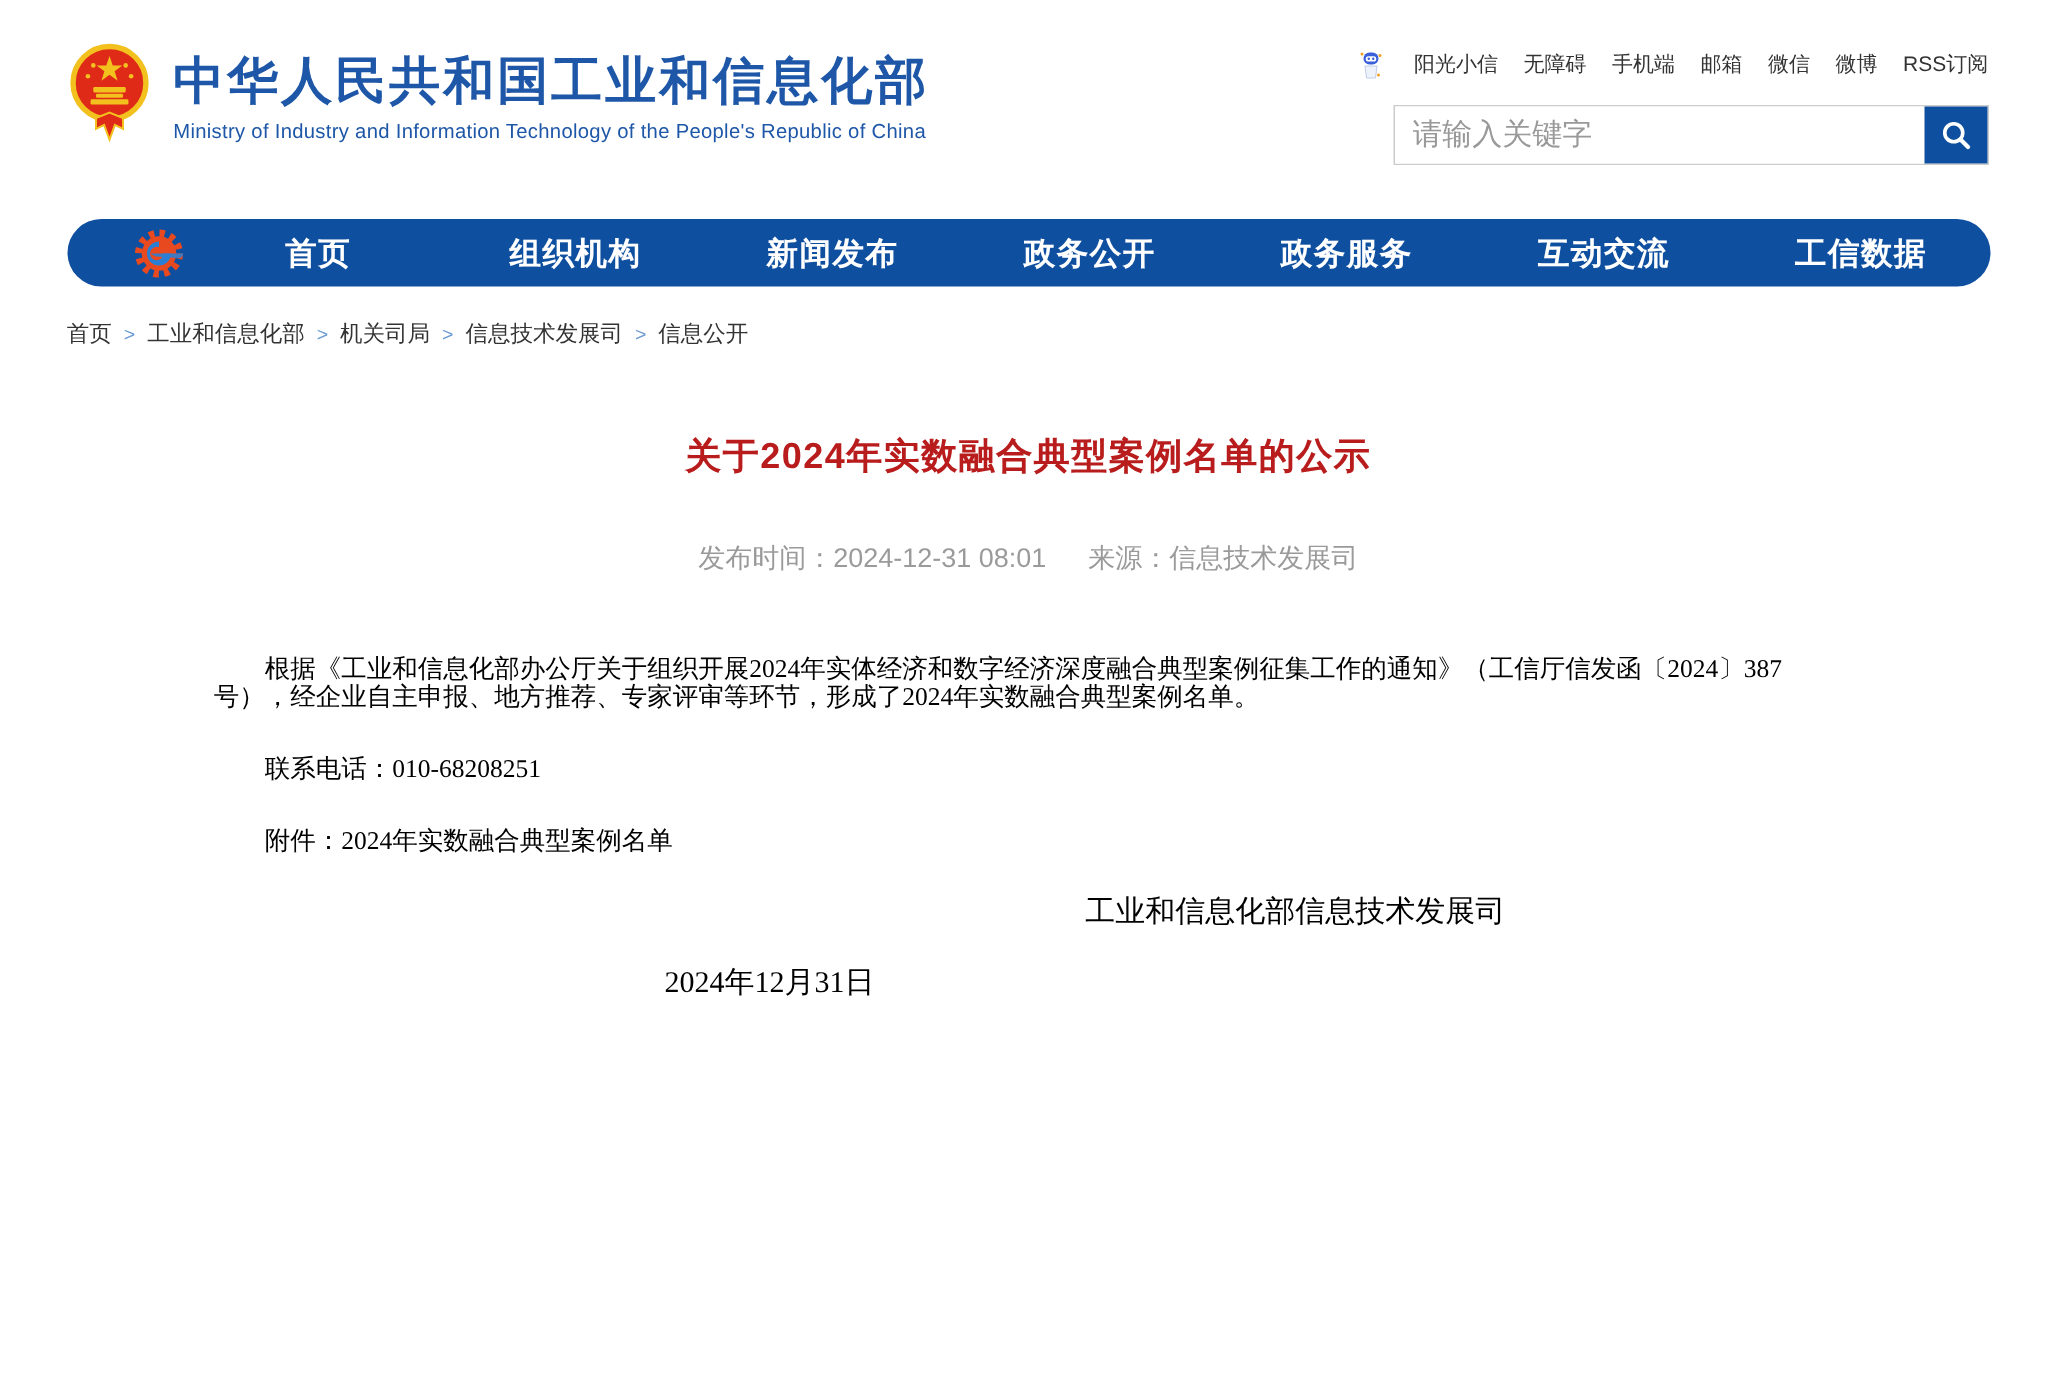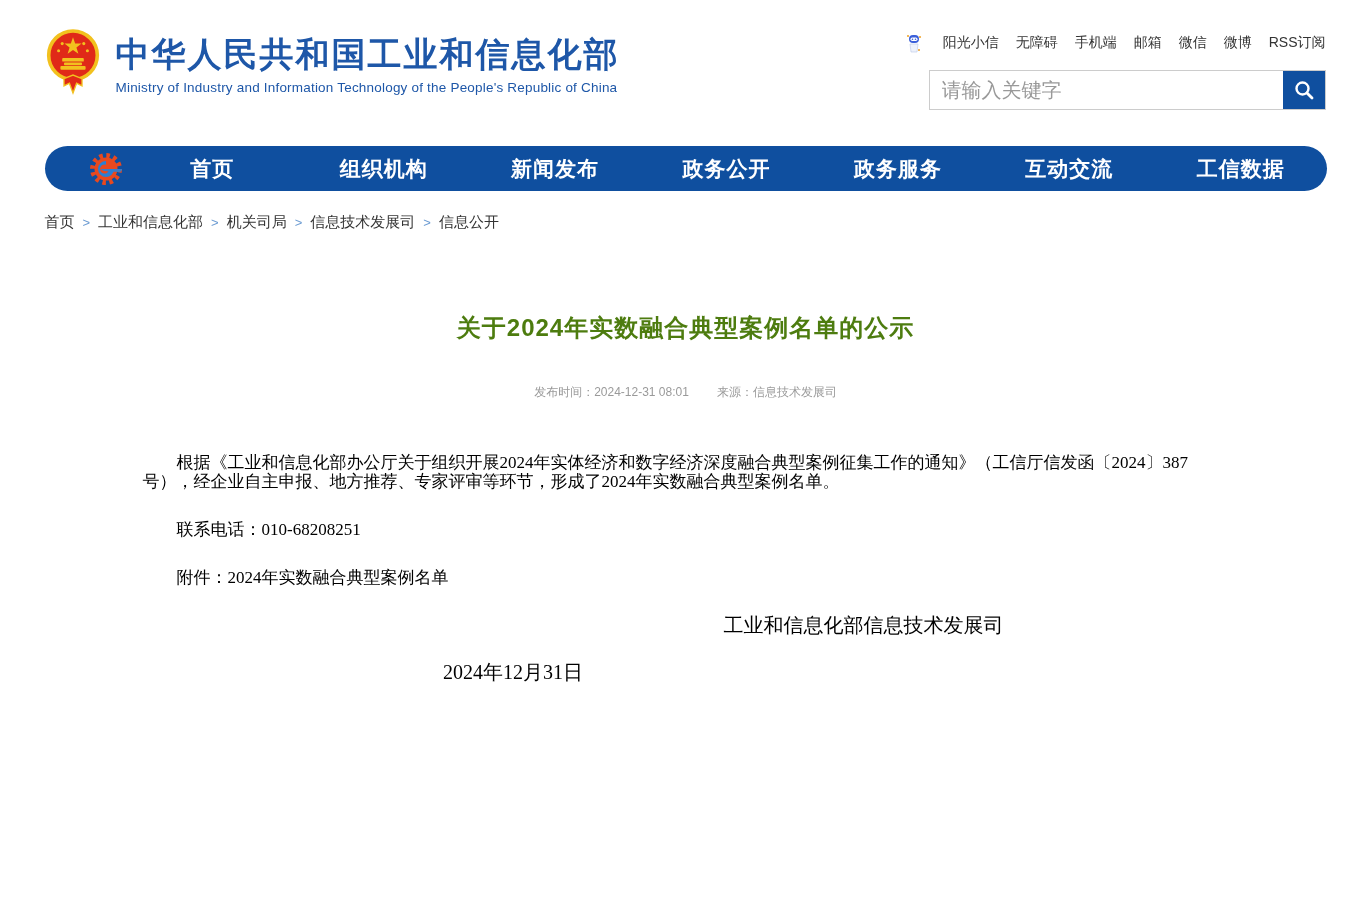--- a/index.html
+++ b/index.html
@@ -42,24 +42,24 @@
   .nav-item {
     flex: 1; text-align: center; color: #ffffff;
     font-size: 21px; font-weight: bold; letter-spacing: 1px; cursor: pointer;
   }
   
   .breadcrumb { width: 1282px; margin: 22px auto 0; font-size: 15px; color: #333; display: flex; align-items: center; gap: 8px; }
   .crumb { cursor: pointer; }
   .crumb-sep { color: #6b9bd2; font-size: 13px; }
   
   .article-title {
-    text-align: center; font-size: 24px; font-weight: bold; color: #4d7c0f;
-    margin-top: 80px; letter-spacing: 1px;
+    text-align: center; font-size: 24px; font-weight: bold; color: #b91c1c;
+    margin-top: 56px; letter-spacing: 1px;
   }
-  .article-meta { text-align: center; margin-top: 40px; font-size: 12px; color: #9a9a9a; }
+  .article-meta { text-align: center; margin-top: 40px; font-size: 18px; color: #9a9a9a; }
   .article-meta .meta-gap { display: inline-block; width: 28px; }
   .article-body {
     width: 1086px; margin: 52px auto 0;
     font-family: "Liberation Serif", serif;
     font-size: 17px; line-height: 19px; color: #000;
   }
   .article-body p { text-indent: 2em; margin-bottom: 29px; }
   .attachment-name { cursor: pointer; }
   .signature-block { margin-top: 28px; font-family: "Liberation Serif", serif; font-size: 20px; color: #000; }
   .signature-line { text-align: right; padding-right: 225px; }

